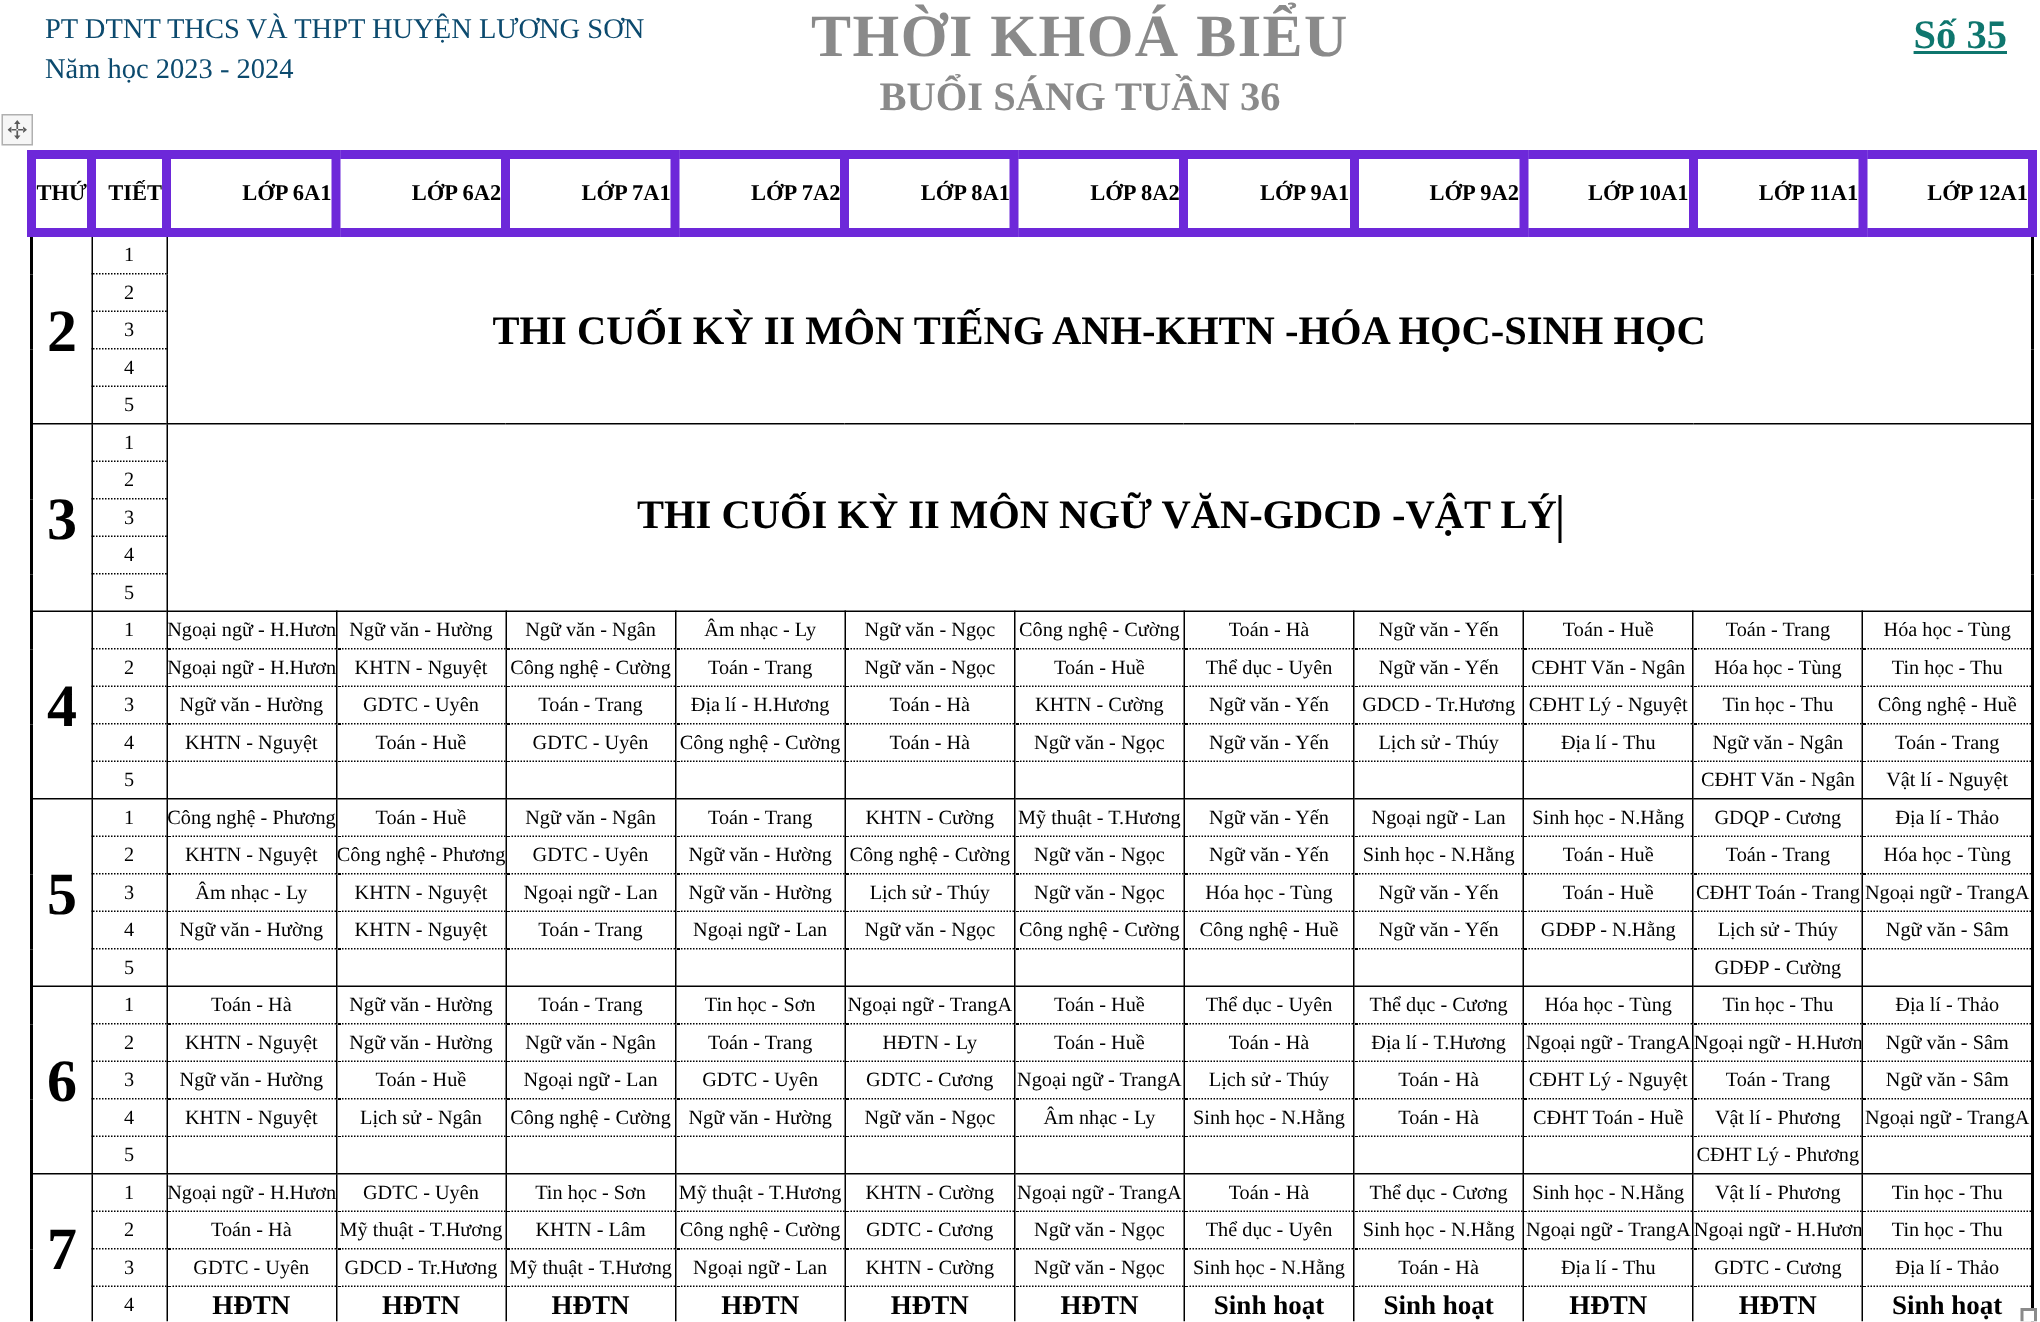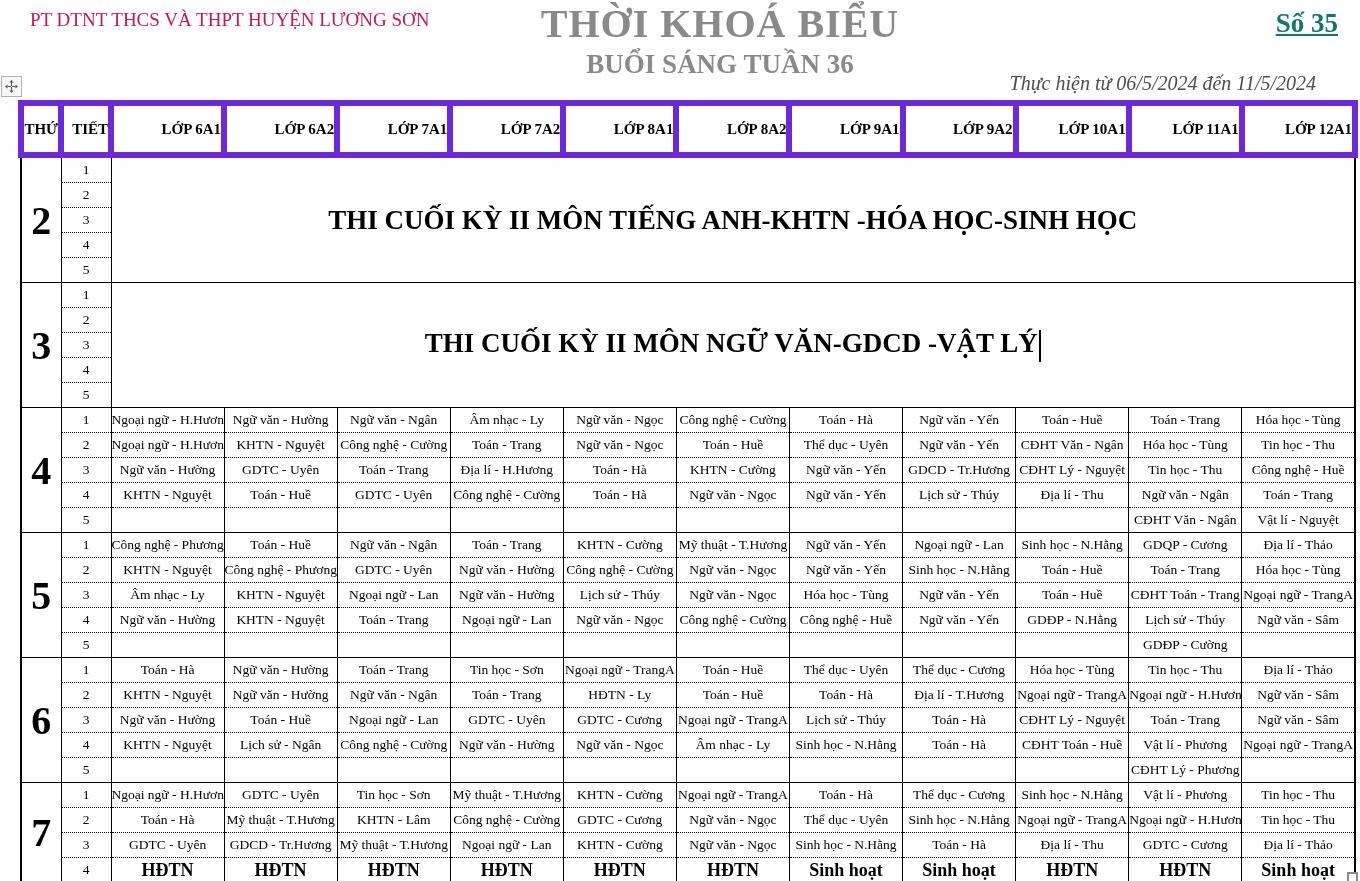--- a/index.html
+++ b/index.html
@@ -1,21 +1,21 @@
 <!DOCTYPE html>
 <html><head>
 <meta charset="utf-8">
 <style>
   html,body{margin:0;padding:0;background:#fff;}
   .page{
     position:relative;width:1360px;height:881px;background:#fff;overflow:hidden;
     font-family:"Liberation Serif","DejaVu Serif",serif;color:#000;
   }
   
-  .school-block{position:absolute;left:30px;top:6px;color:#be185d;font-size:19px;line-height:27px;}
+  .school-block{position:absolute;left:30px;top:6px;color:#0c4a6e;font-size:19px;line-height:27px;}
   .title-block{position:absolute;left:400px;top:0;width:640px;text-align:center;color:#8a8a8a;}
   .main-title{font-size:40px;font-weight:bold;letter-spacing:1px;line-height:48px;}
   .sub-title{font-size:27px;font-weight:bold;line-height:32px;}
   .sheet-no{position:absolute;right:22px;top:8px;color:#0f766e;font-size:27px;font-weight:bold;text-decoration:underline;}
   .effective{position:absolute;right:44px;top:72px;color:#4d4d4d;font-size:20px;font-style:italic;}
   
   .move-handle{position:absolute;left:1px;top:76px;width:21px;height:21px;border:1px solid #b0b0b0;
     background:#f6f6f6;display:flex;align-items:center;justify-content:center;box-sizing:border-box;}
   .move-handle svg{width:13px;height:13px;display:block;}
   
@@ -44,29 +44,29 @@
   td.subject-cell.bold{font-weight:bold;font-size:18px;}
   .caret{display:inline-block;width:2px;height:32px;background:#000;vertical-align:middle;margin-left:1px;}
 </style>
 </head>
 <body>
 
 <div class="page">
 
   <div class="school-block">
     <div>PT DTNT THCS VÀ THPT HUYỆN LƯƠNG SƠN</div>
+    <div>Năm học 2023 - 2024</div>
   </div>
 
   <div class="title-block">
     <div class="main-title">THỜI KHOÁ BIỂU</div>
     <div class="sub-title">BUỔI SÁNG TUẦN 36</div>
   </div>
 
   <div class="sheet-no">Số 35</div>
-  <div class="effective">Thực hiện từ 06/5/2024 đến 11/5/2024</div>
 
   <div class="move-handle">
     <svg viewBox="0 0 16 16" aria-hidden="true">
       <path d="M8 0 L10.6 3.2 H5.4 Z M8 16 L5.4 12.8 H10.6 Z M0 8 L3.2 5.4 V10.6 Z M16 8 L12.8 10.6 V5.4 Z M7.3 2.8 h1.4 v10.4 h-1.4 Z M2.8 7.3 v1.4 h10.4 v-1.4 Z" fill="#5a5a5a"></path>
     </svg>
   </div>
 
   <table class="tkb">
     <colgroup>
         <col class="c-thu">

